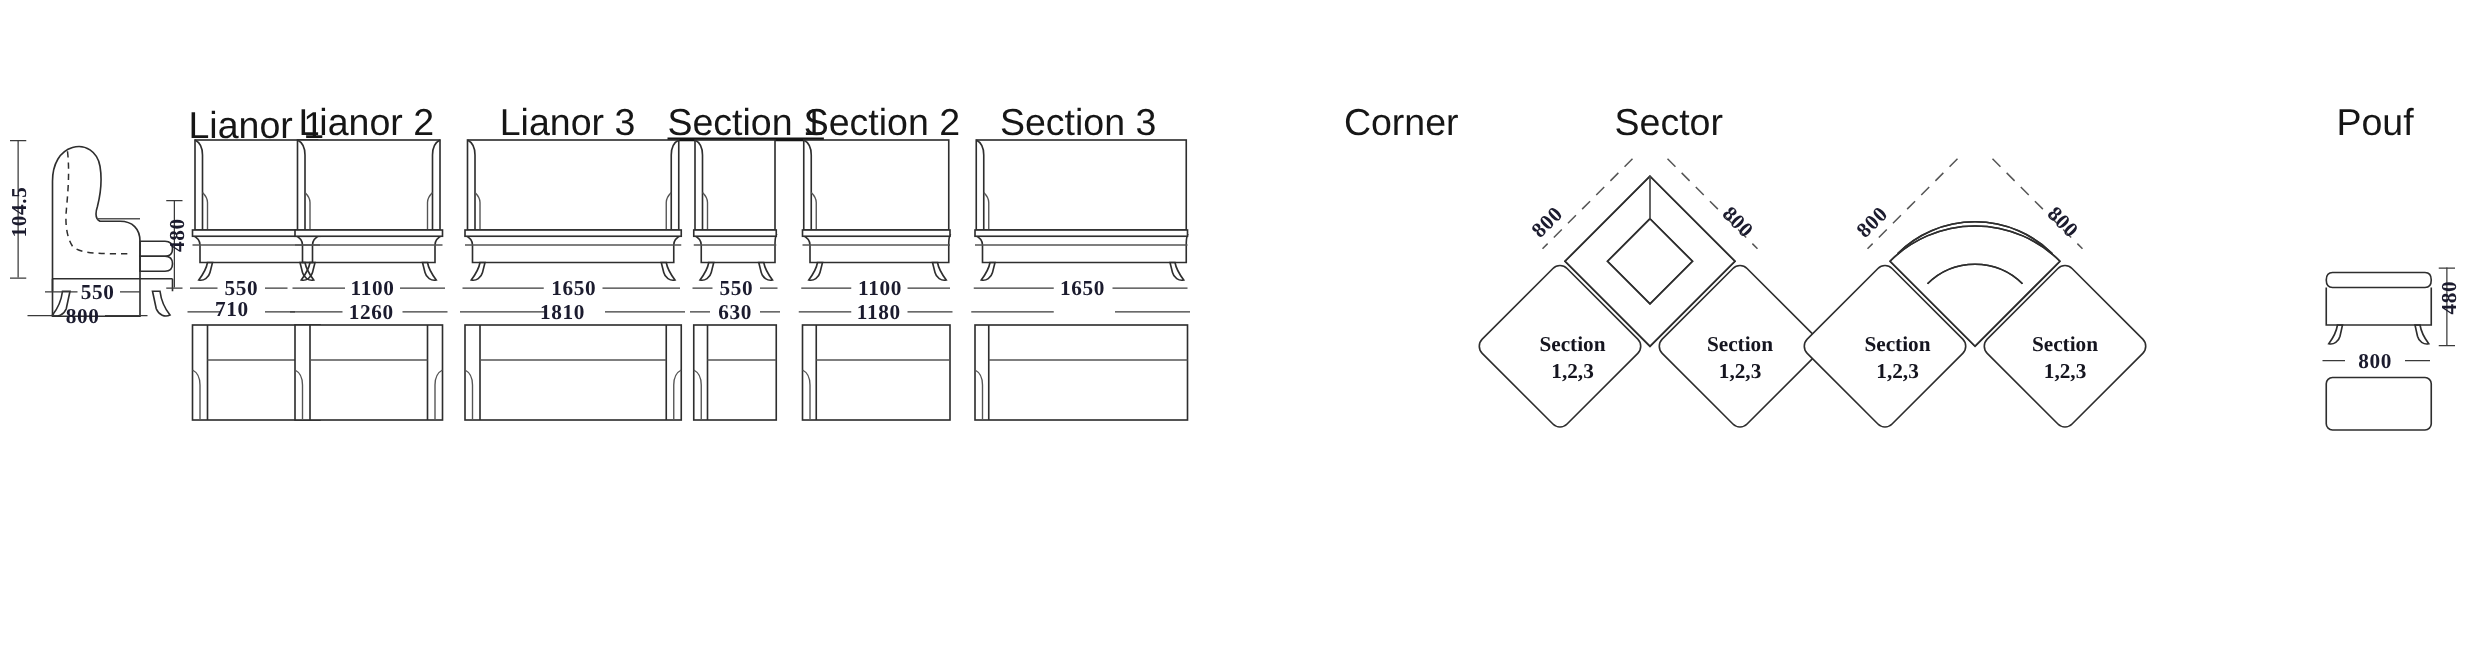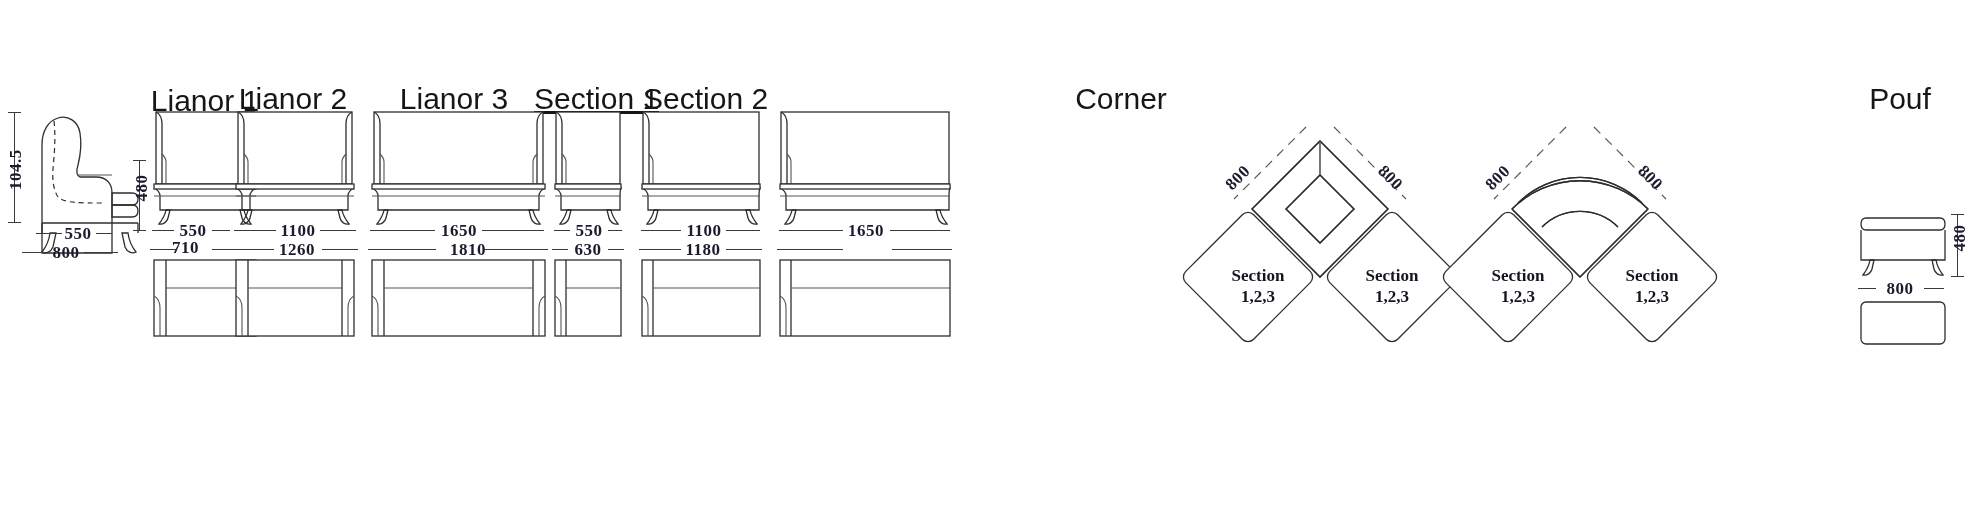--- a/index.html
+++ b/index.html
@@ -104,21 +104,23 @@
 
   <div class="dimline" style="left:22px;top:252px;width:24px;"></div>
   <div class="dimline" style="left:84px;top:252px;width:34px;"></div>
   <div class="dimtxt" style="left:44px;top:243px;width:44px;text-align:center;">800</div>
 
   <div class="title" style="left:150px;top:84px;width:110px;">Lianor 1</div>
   <div class="title" style="left:238px;top:82px;width:110px;">Lianor 2</div>
   <div class="title" style="left:394px;top:82px;width:120px;">Lianor 3</div>
   <div class="title" style="left:534px;top:82px;width:120px;text-decoration:underline;">Section 1</div>
   <div class="title" style="left:643px;top:82px;width:120px;">Section 2</div>
+  <div class="title" style="left:800px;top:82px;width:125px;">Section 3</div>
   <div class="title" style="left:1056px;top:82px;width:130px;">Corner</div>
+  <div class="title" style="left:1270px;top:82px;width:130px;">Sector</div>
   <div class="title" style="left:1845px;top:82px;width:110px;">Pouf</div>
 
   <svg class="abs" style="left:150px;top:110px;" width="110" height="115" viewBox="0 0 110 115">
     <rect class="fillw" x="6" y="2" width="98" height="72"></rect>
     <path class="ln" d="M6,2 C10,4 12,8 12,14 L12,74"></path>
     <path class="ln" d="M104,2 C100,4 98,8 98,14 L98,74"></path>
     <path class="ln2" d="M12,44 C14,46 16,48 16,52 L16,74 M98,44 C96,46 94,48 94,52 L94,74"></path>
     <path class="ln" d="M4,78 C8,80 10,82 10,86 L10,100 L100,100 L100,86 C100,82 102,80 106,78 Z"></path>
     <path class="ln2" d="M4,86 L106,86"></path>
     <rect class="fillw" x="4" y="74" width="102" height="5"></rect>
@@ -171,21 +173,21 @@
     <path class="ln2" d="M4,86 L177,86"></path>
     <rect class="fillw" x="4" y="74" width="173" height="5"></rect>
     <path class="ln" d="M16,100 C15,106 12,110 9,114 C13,115 17,112 18,108 L20,100 Z"></path>
     <path class="ln" d="M165,100 C166,106 169,110 172,114 C168,115 164,112 163,108 L161,100 Z"></path>
   </svg>
   <div class="dimline" style="left:370px;top:230px;width:65px;"></div>
   <div class="dimline" style="left:482px;top:230px;width:62px;"></div>
   <div class="dimtxt" style="left:433px;top:221px;width:52px;text-align:center;">1650</div>
   <div class="dimline" style="left:368px;top:249px;width:68px;"></div>
   <div class="dimline" style="left:484px;top:249px;width:64px;"></div>
-  <div class="dimtxt" style="left:432px;top:240px;width:54px;text-align:right;">1810</div>
+  <div class="dimtxt" style="left:432px;top:240px;width:54px;text-align:left;">1810</div>
   <svg class="abs" style="left:368px;top:258px;" width="181" height="80" viewBox="0 0 181 80">
     <rect class="fillw" x="4" y="2" width="173" height="76"></rect>
     <path class="ln" d="M16,2 L16,78 M165,2 L165,78"></path>
     <path class="ln2" d="M16,30 L165,30"></path>
     <path class="ln2" d="M4,38 C8,40 10,44 10,50 L10,78 M177,38 C173,40 171,44 171,50 L171,78"></path>
   </svg>
 
   <svg class="abs" style="left:554px;top:110px;" width="68" height="115" viewBox="0 0 68 115">
     <rect class="fillw" x="2" y="2" width="64" height="72"></rect>
     <path class="ln" d="M2,2 C6,4 8,8 8,14 L8,74"></path>

